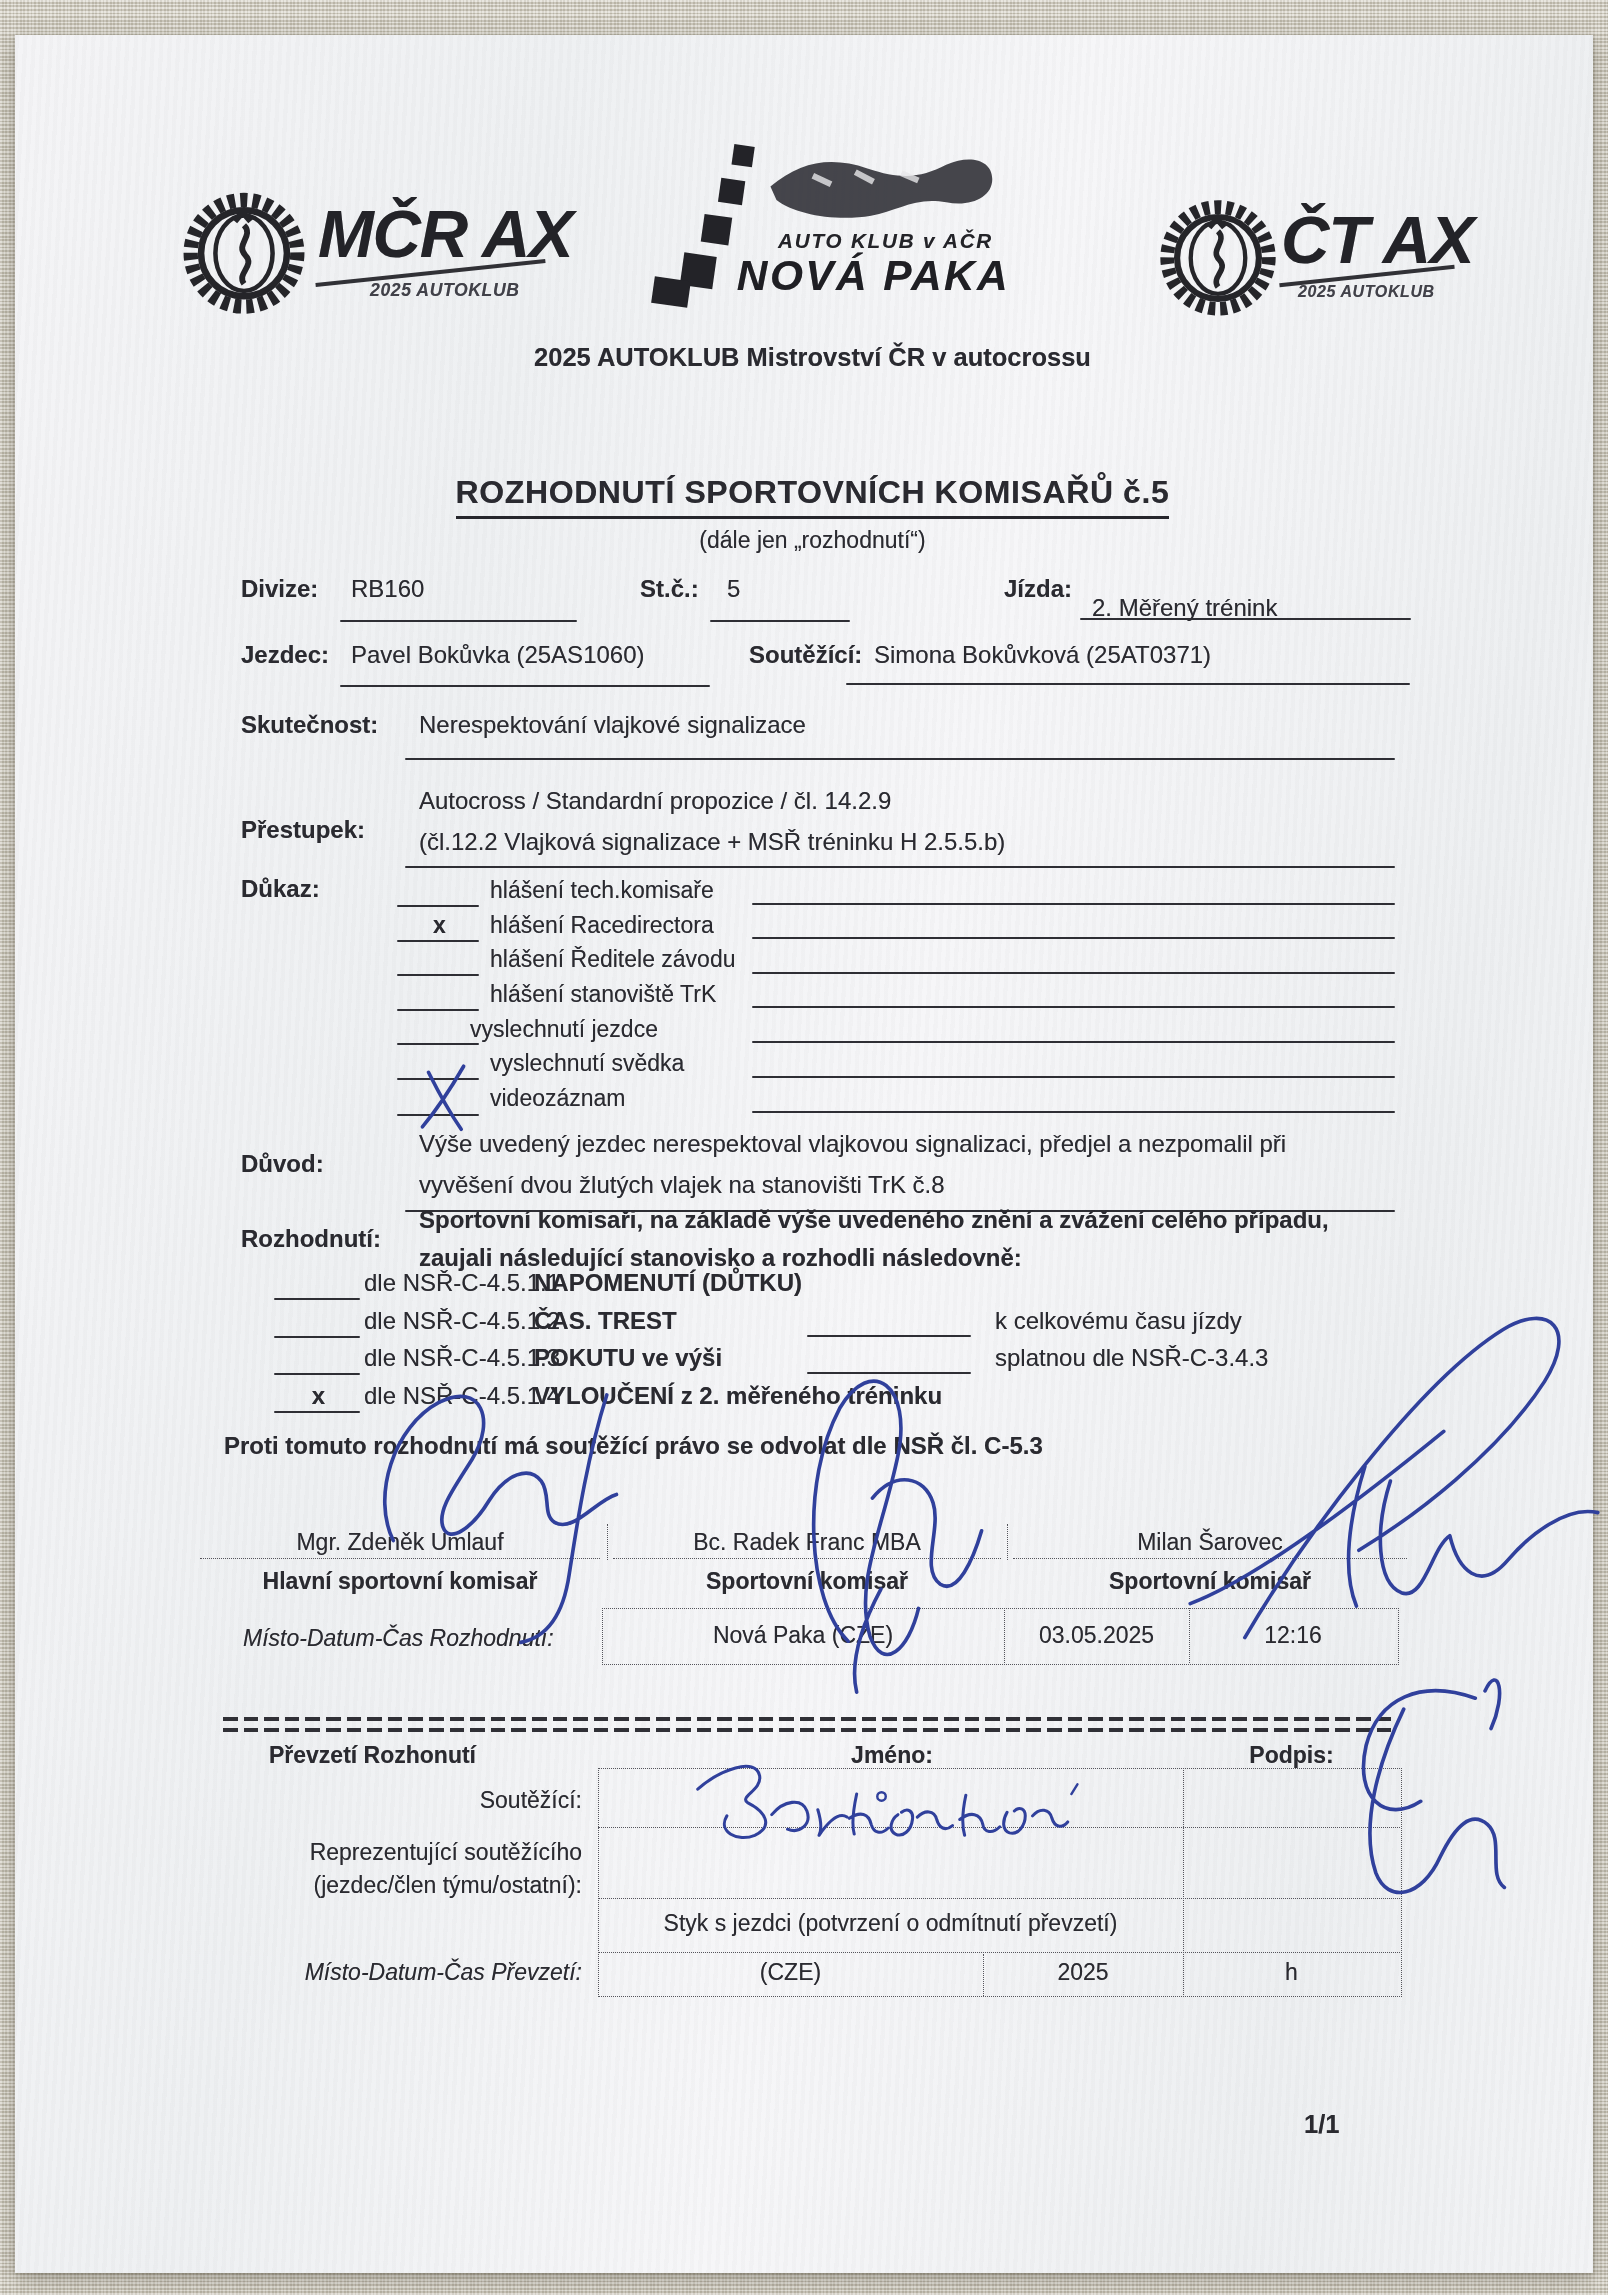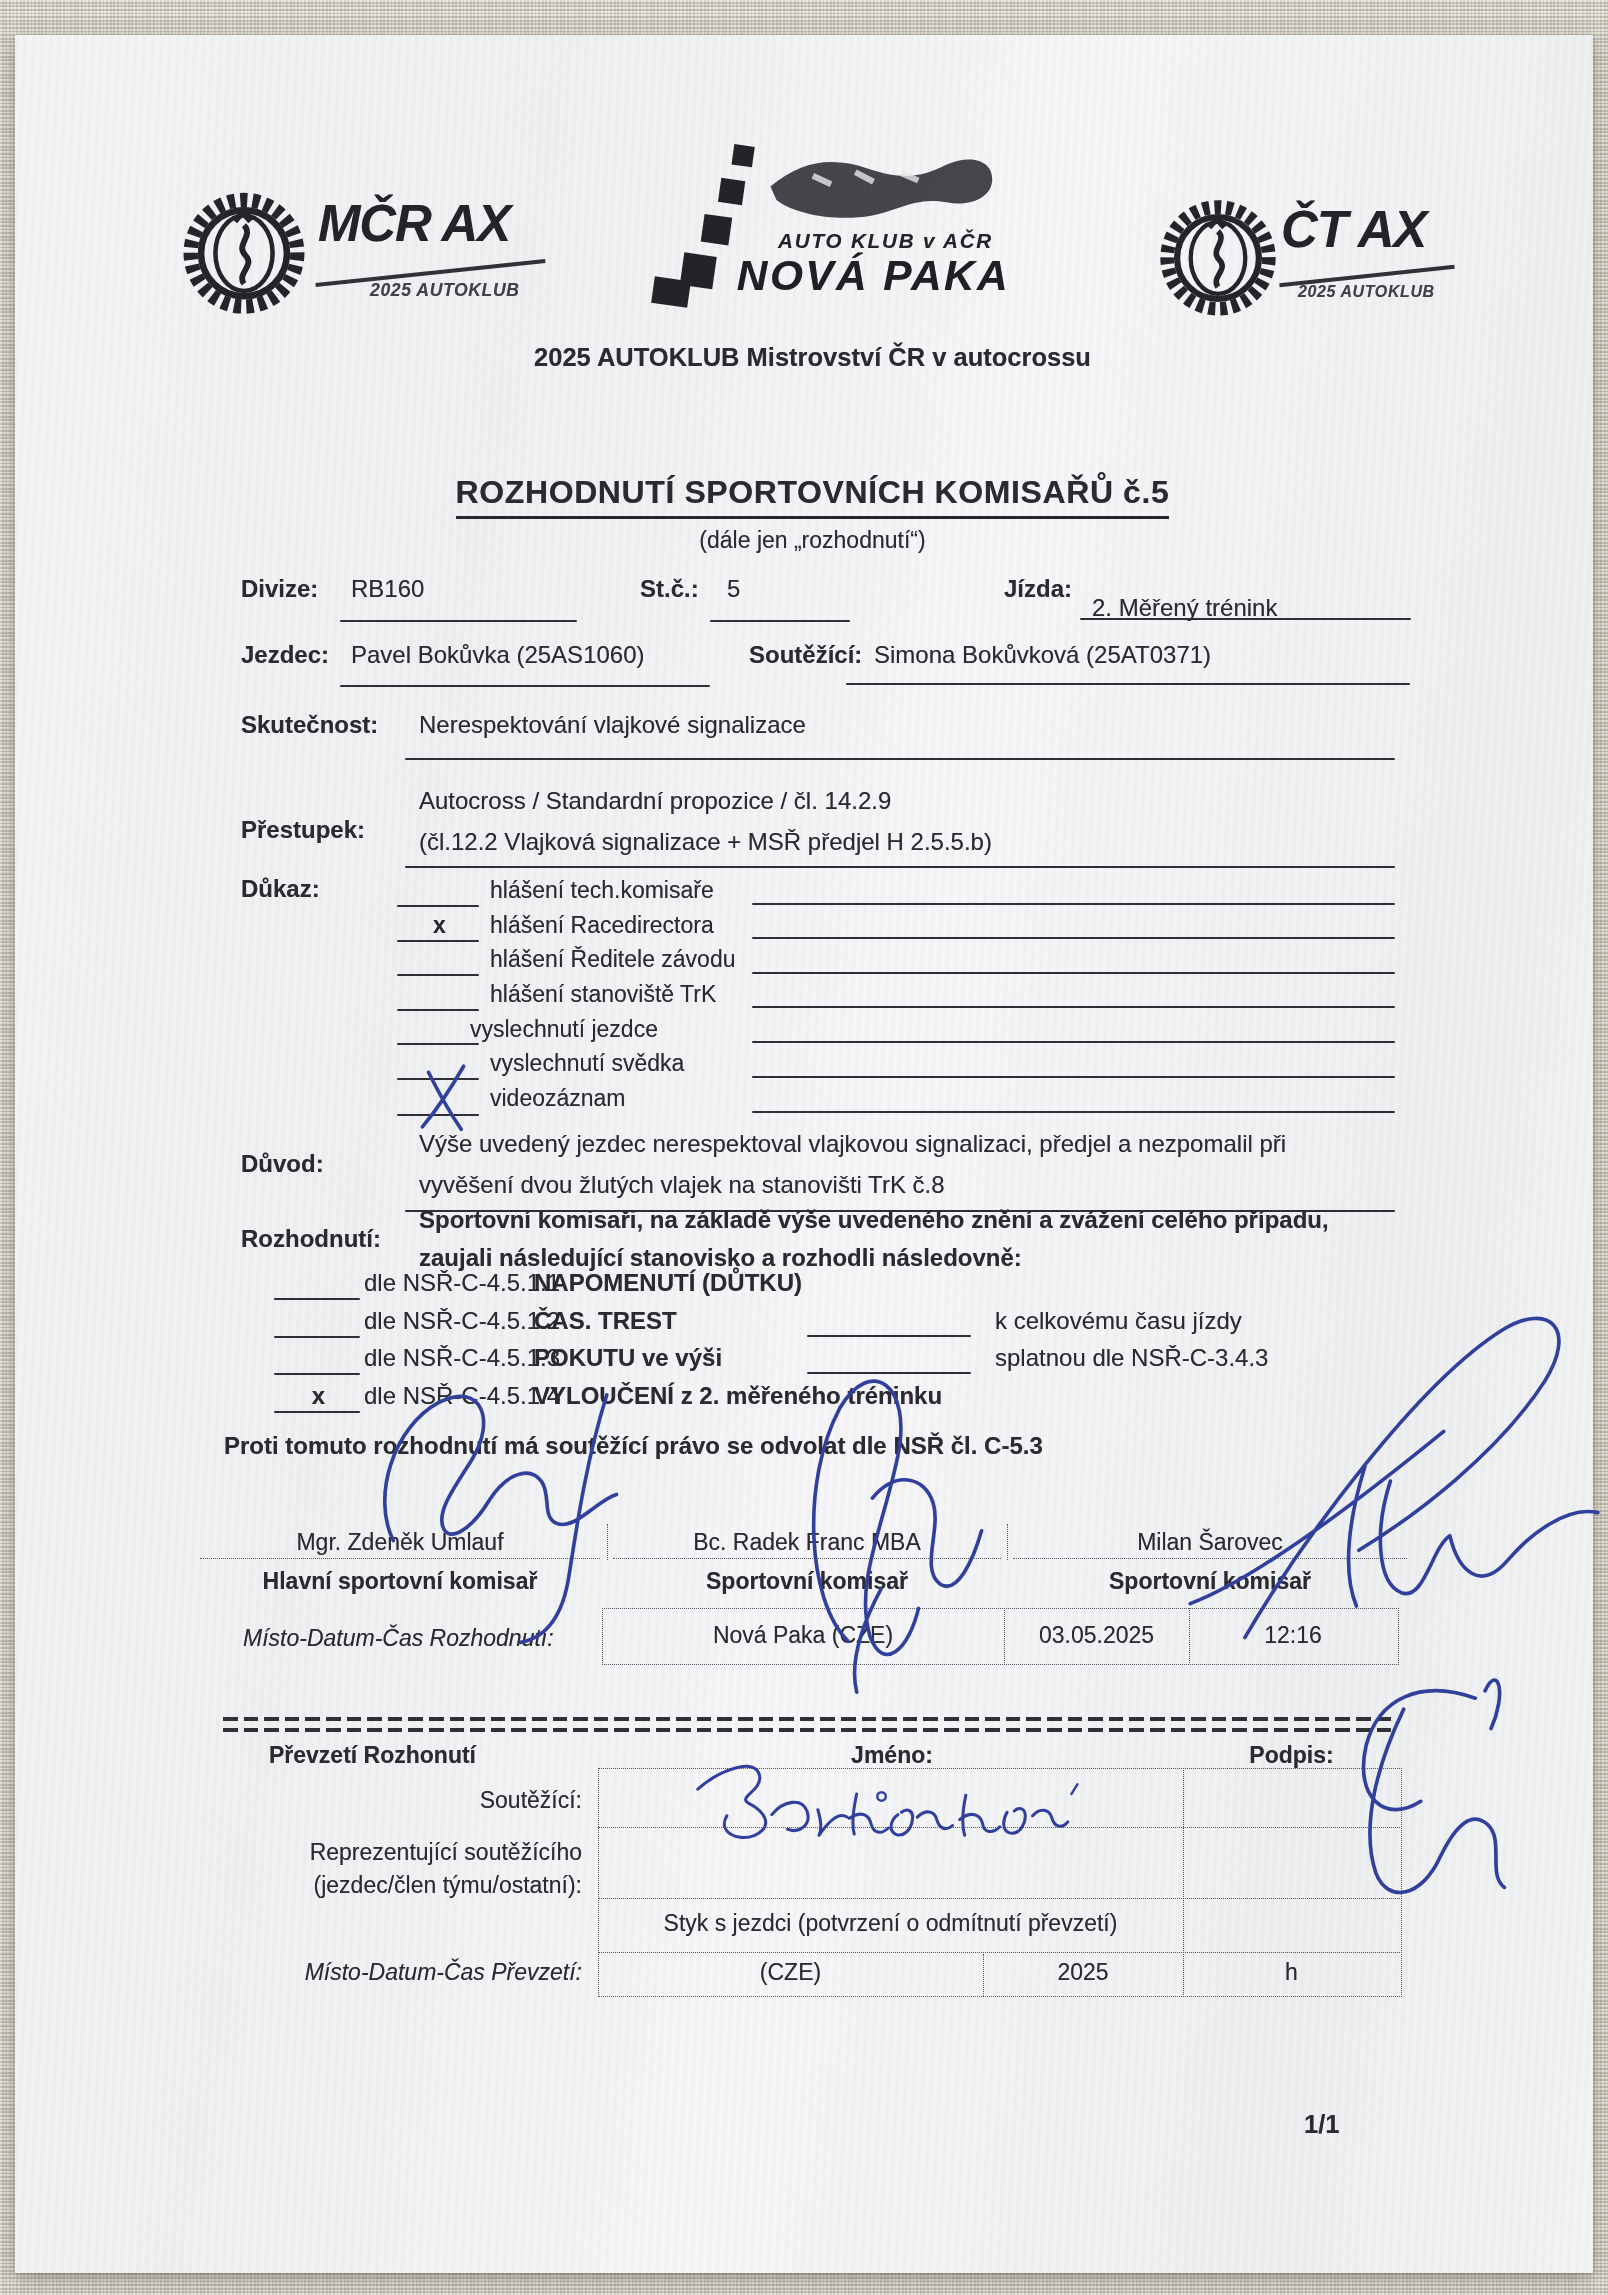--- a/index.html
+++ b/index.html
@@ -34,21 +34,21 @@
   .r{text-align:right;}
   .s38{font-size:23px;}
   .centerline{left:36px;width:1553px;text-align:center;}
   .uline{position:absolute;height:2.4px;background:#2e2e34;border-radius:1.2px;}
   .dotline{position:absolute;border-bottom:1.8px dotted #55555c;}
   .vdot{position:absolute;border-left:1.8px dotted #55555c;}
   .title-inner{display:inline-block;border-bottom:3.6px solid #26262c;padding-bottom:4.9px;
     font-size:32px;font-weight:bold;letter-spacing:0.6px;}
   .check{font-weight:bold;}
   .logoblur{filter:blur(0.4px) contrast(0.92);}
-  .logo-title{font-size:51px;font-weight:bold;font-style:italic;letter-spacing:-1.2px;color:#1b1b20;}
+  .logo-title{font-size:67px;font-weight:bold;font-style:italic;letter-spacing:-1.2px;color:#1b1b20;}
   .logo-sub{font-size:17.6px;font-weight:bold;font-style:italic;color:#3c3c44;letter-spacing:0.6px;}
   .slant{position:absolute;height:4.2px;background:#2a2a30;transform:rotate(-6deg);}
   .dashrow{position:absolute;height:3.6px;
     background:repeating-linear-gradient(90deg,#303036 0 14.6px, transparent 14.6px 20.6px);}
   .box-dotted{position:absolute;border:1.8px dotted #55555c;}
   svg.ink{position:absolute;inset:0;pointer-events:none;}
   svg.ink path{fill:none;stroke:#30409c;stroke-linecap:round;stroke-linejoin:round;}
 </style>
 </head>
 <body>
@@ -118,21 +118,21 @@
   <span class="abs" style="left:874px;top:641px">Simona Bokůvková (25AT0371)</span>
   <div class="uline" style="left:340px;top:685px;width:370px"></div>
   <div class="uline" style="left:846px;top:683px;width:564px"></div>
 
   <span class="abs b" style="left:241px;top:711px">Skutečnost:</span>
   <span class="abs" style="left:419px;top:711px">Nerespektování vlajkové signalizace</span>
   <div class="uline" style="left:405px;top:758px;width:990px"></div>
 
   <span class="abs" style="left:419px;top:787px">Autocross / Standardní propozice / čl. 14.2.9</span>
   <span class="abs b" style="left:241px;top:816px">Přestupek:</span>
-  <span class="abs" style="left:419px;top:828px">(čl.12.2 Vlajková signalizace + MSŘ předjel H 2.5.5.b)</span>
+  <span class="abs" style="left:419px;top:828px">(čl.12.2 Vlajková signalizace + MSŘ tréninku H 2.5.5.b)</span>
   <div class="uline" style="left:405px;top:866px;width:990px"></div>
 
   <span class="abs b" style="left:241px;top:875px">Důkaz:</span>
 
   <span class="abs s38" style="left:490px;top:877px">hlášení tech.komisaře</span>
   <span class="abs s38 check c" style="left:400px;top:877px;width:79px"></span>
   <div class="uline" style="left:397px;top:905px;width:82px;height:1.8px"></div>
   <div class="uline" style="left:752px;top:903px;width:643px;height:1.8px"></div>
 
   <span class="abs s38" style="left:490px;top:912px">hlášení Racedirectora</span>

